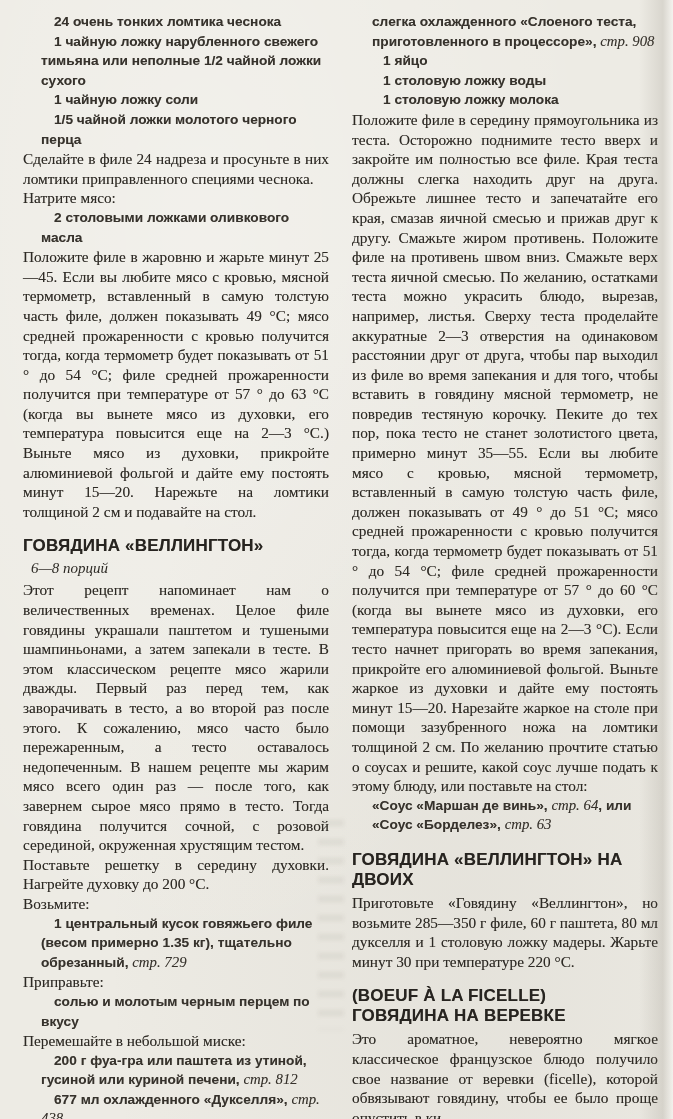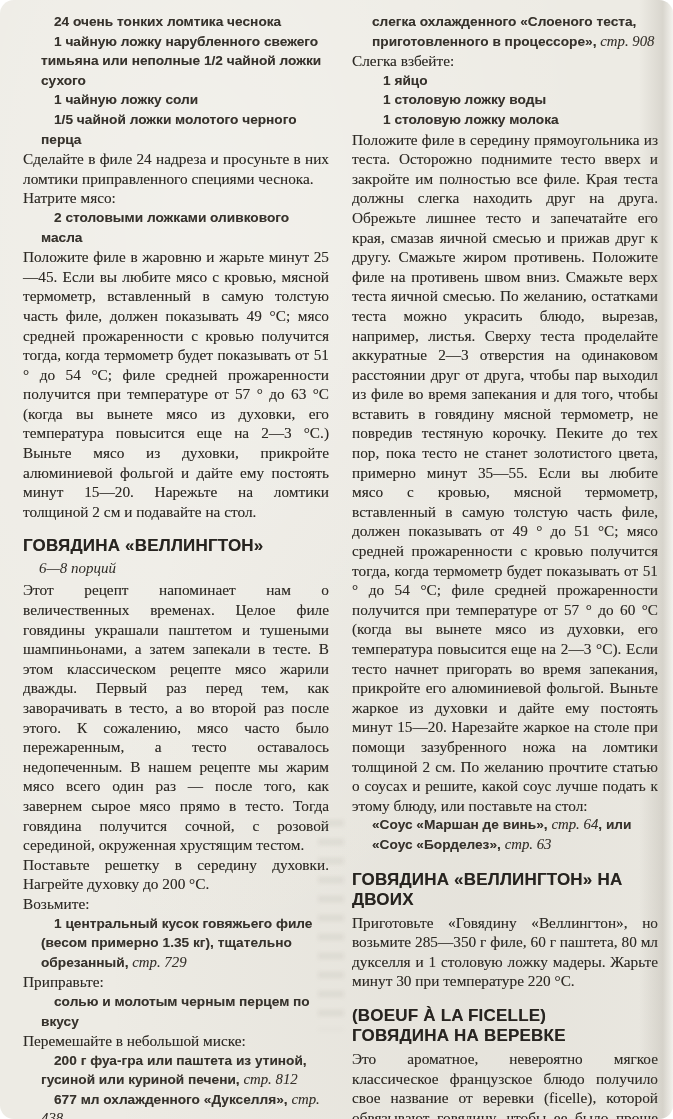--- a/index.html
+++ b/index.html
@@ -5,21 +5,20 @@
   html,body{margin:0;padding:0;}
   .page{
     position:relative;
     width:673px;height:1119px;
     background:#edebe4;
     background-image:
       radial-gradient(ellipse at 30% 20%, rgba(255,255,255,0.28), rgba(255,255,255,0) 60%),
       radial-gradient(ellipse at 70% 85%, rgba(120,112,98,0.07), rgba(120,112,98,0) 55%);
     overflow:hidden;
     color:#2d2a25;
-    border-radius:14px;
   }
   .edge-shade{
     position:absolute;top:0;right:0;width:34px;height:1119px;
     background:linear-gradient(to right,
       rgba(110,103,90,0) 0%,
       rgba(110,103,90,0.10) 45%,
       rgba(110,103,90,0.16) 70%,
       rgba(250,249,246,0.55) 100%);
     pointer-events:none;
   }
@@ -65,21 +64,21 @@
     letter-spacing:0.2px;
     margin:15px 0 3px 0;
     color:#272420;
     text-shadow:0 0 0.5px rgba(60,55,48,0.5);
   }
   .heading .hline{display:block;}
   .serves{
     font-family:"Liberation Serif","DejaVu Serif",serif;
     font-style:italic;
     font-size:15px;line-height:19px;
-    margin:0 0 2px 16px;
+    margin:0 0 2px 8px;
   }
 </style>
 </head>
 <body>
 
 <div class="page">
 
   <div class="col col-left">
     <div class="ing">24 очень тонких ломтика чеснока</div>
     <div class="ing">1 чайную ложку нарубленного свежего тимьяна или неполные 1/2 чайной ложки сухого</div>
@@ -98,21 +97,20 @@
     <div class="body">Приправьте:</div>
     <div class="ing">солью и молотым черным перцем по вкусу</div>
     <div class="body">Перемешайте в небольшой миске:</div>
     <div class="ing"><span>200 г фуа-гра или паштета из утиной, гусиной или куриной печени, </span><span class="ref">стр. 812</span></div>
     <div class="ing"><span>677 мл охлажденного «Дукселля», </span><span class="ref">стр. 438</span></div>
 
   </div>
 
   <div class="col col-right">
     <div class="ing cont"><span>слегка охлажденного «Слоеного теста, приготовленного в процессоре», </span><span class="ref">стр. 908</span></div>
-    <div class="body">Слегка взбейте:</div>
     <div class="ing">1 яйцо</div>
     <div class="ing">1 столовую ложку воды</div>
     <div class="ing">1 столовую ложку молока</div>
     <div class="body">Положите филе в середину прямоугольника из теста. Осторожно поднимите тесто вверх и закройте им полностью все филе. Края теста должны слегка находить друг на друга. Обрежьте лишнее тесто и запечатайте его края, смазав яичной смесью и прижав друг к другу. Смажьте жиром противень. Положите филе на противень швом вниз. Смажьте верх теста яичной смесью. По желанию, остатками теста можно украсить блюдо, вырезав, например, листья. Сверху теста проделайте аккуратные 2—3 отверстия на одинаковом расстоянии друг от друга, чтобы пар выходил из филе во время запекания и для того, чтобы вставить в говядину мясной термометр, не повредив тестяную корочку. Пеките до тех пор, пока тесто не станет золотистого цвета, примерно минут 35—55. Если вы любите мясо с кровью, мясной термометр, вставленный в самую толстую часть филе, должен показывать от 49 ° до 51 °C; мясо средней прожаренности с кровью получится тогда, когда термометр будет показывать от 51 ° до 54 °C; филе средней прожаренности получится при температуре от 57 ° до 60 °C (когда вы вынете мясо из духовки, его температура повысится еще на 2—3 °C). Если тесто начнет пригорать во время запекания, прикройте его алюминиевой фольгой. Выньте жаркое из духовки и дайте ему постоять минут 15—20. Нарезайте жаркое на столе при помощи зазубренного ножа на ломтики толщиной 2 см. По желанию прочтите статью о соусах и решите, какой соус лучше подать к этому блюду, или поставьте на стол:</div>
     <div class="ing cont"><span>«Соус «Маршан де винь», </span><span class="ref">стр. 64</span><span>, или «Соус «Борделез», </span><span class="ref">стр. 63</span></div>
     <div class="heading">ГОВЯДИНА «ВЕЛЛИНГТОН» НА ДВОИХ</div>
     <div class="body">Приготовьте «Говядину «Веллингтон», но возьмите 285—350 г филе, 60 г паштета, 80 мл дукселля и 1 столовую ложку мадеры. Жарьте минут 30 при температуре 220 °C.</div>
     <div class="heading">
         <span class="hline">(BOEUF À LA FICELLE)</span>
         <span class="hline">ГОВЯДИНА НА ВЕРЕВКЕ</span>

